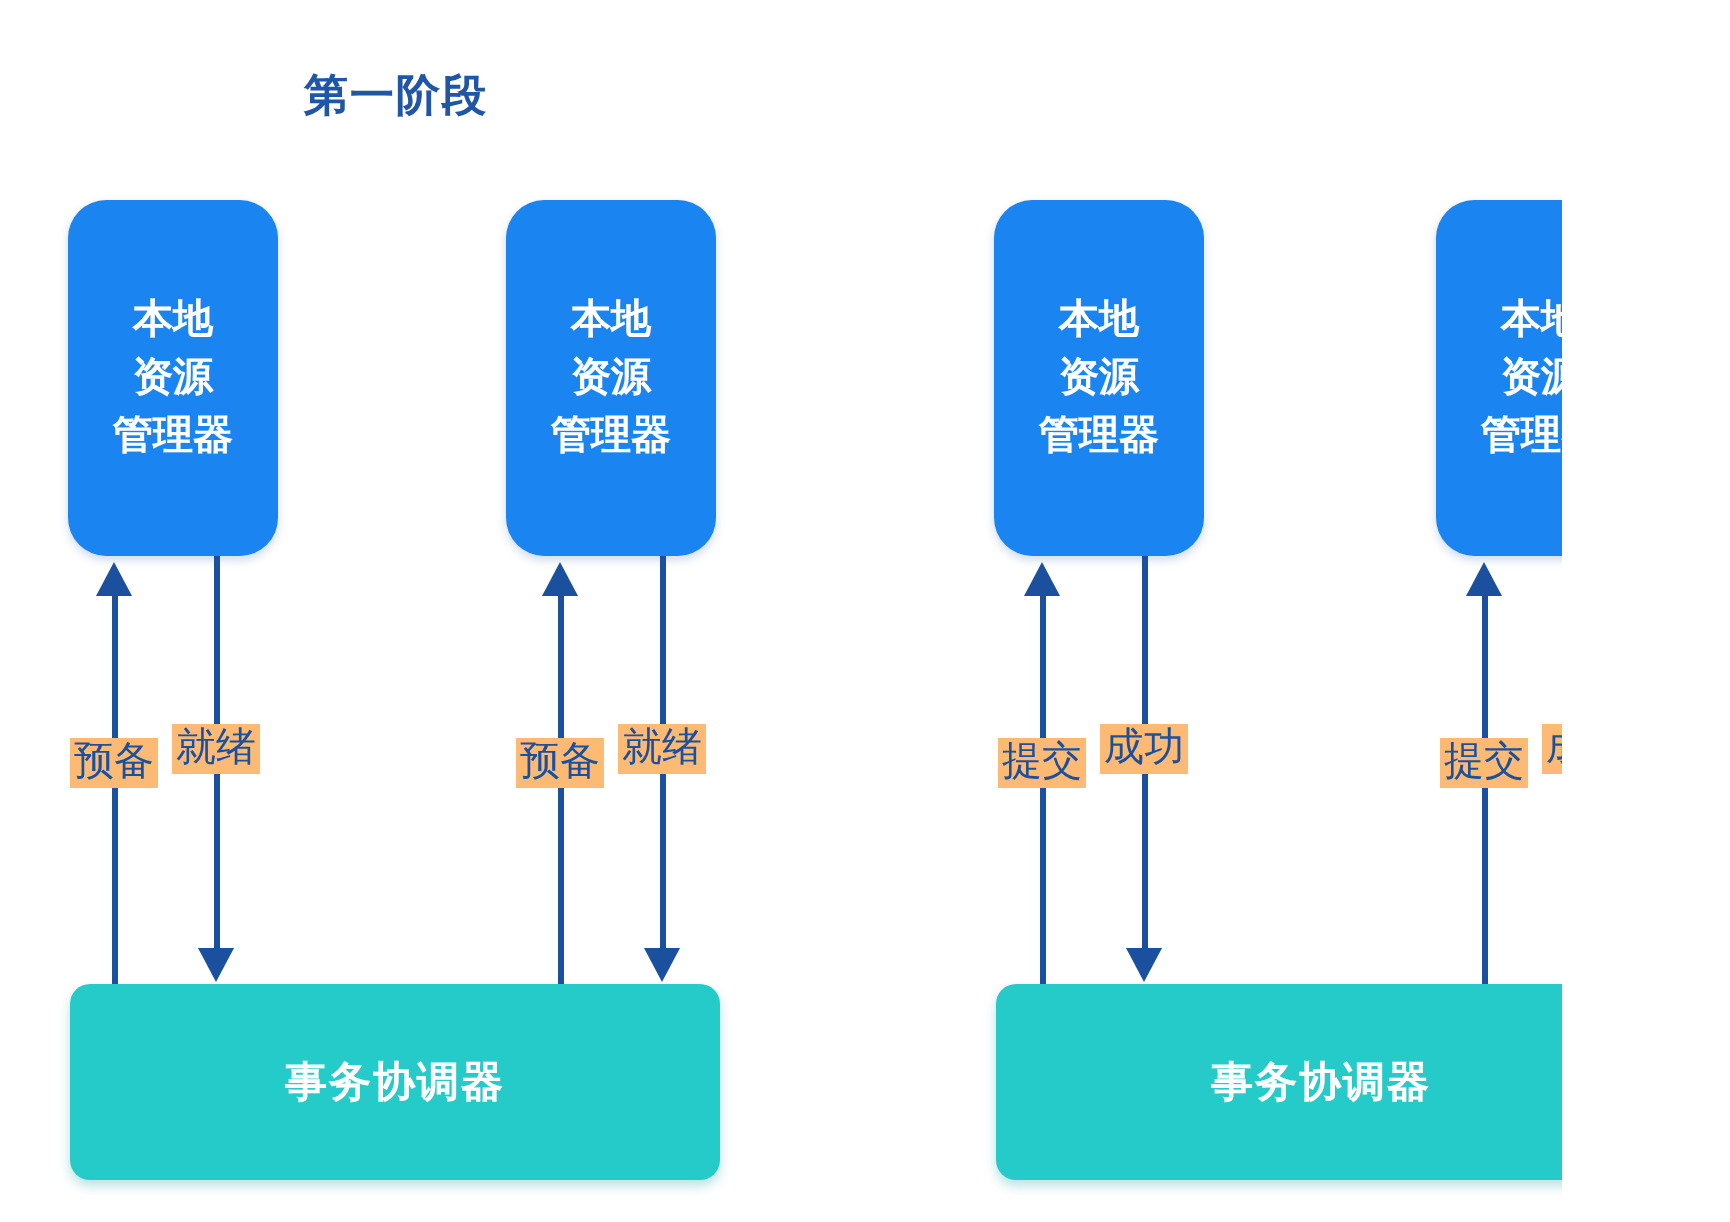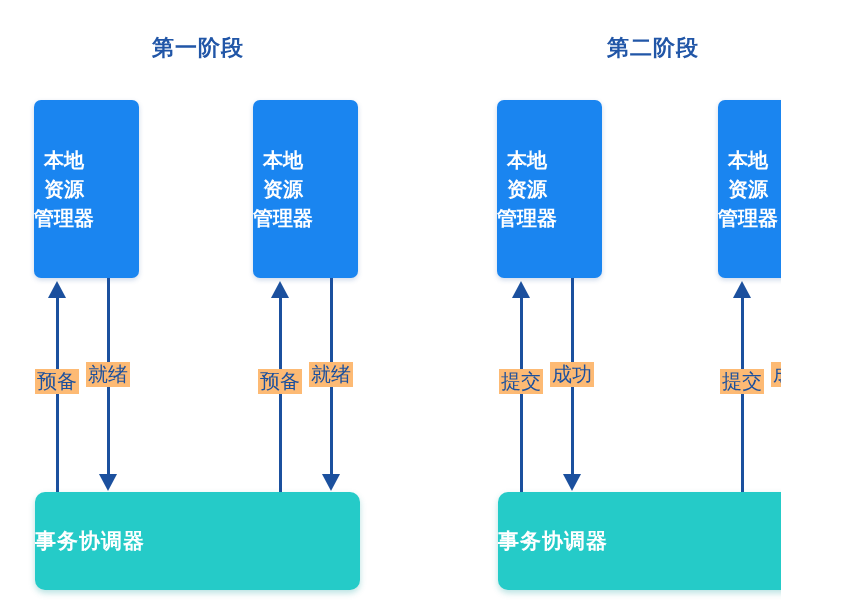--- a/index.html
+++ b/index.html
@@ -27,23 +27,23 @@
     letter-spacing:1px;
   }
   #title-phase1{left:98px;}
   #title-phase2{left:553px;}
 
   .mgr-box{
     position:absolute;
     top:100px;
     width:105px;height:178px;
     background:var(--blue);
-    border-radius:7px;
+    border-radius:19px;
     box-shadow:0 2px 5px rgba(30,80,160,0.22);
-    display:flex;align-items:center;
+    display:flex;align-items:center;justify-content:center;
   }
   #mgr-1{left:34px;}
   #mgr-2{left:253px;}
   #mgr-3{left:497px;}
   #mgr-4{left:718px;}
   .mgr-label{
     color:#ffffff;
     font-size:20px;
     font-weight:bold;
     line-height:29px;
@@ -51,21 +51,21 @@
     white-space:pre-line;
   }
 
   .coord-box{
     position:absolute;
     top:492px;
     width:325px;height:98px;
     background:var(--teal);
     border-radius:10px;
     box-shadow:0 3px 6px rgba(0,150,150,0.28);
-    display:flex;align-items:center;justify-content:flex-start;
+    display:flex;align-items:center;justify-content:center;
   }
   #coord-1{left:35px;}
   #coord-2{left:498px;}
   .coord-label{
     color:#ffffff;
     font-size:21px;
     font-weight:bold;
     letter-spacing:1px;
   }
 
@@ -98,21 +98,20 @@
   #arr-up-2{left:280px;} #arr-down-2{left:331px;}
   #arr-up-3{left:521px;} #arr-down-3{left:572px;}
   #arr-up-4{left:742px;} #arr-down-4{left:793px;}
 </style>
 </head>
 <body>
 
 <div class="canvas">
 
   <div class="phase-title" id="title-phase1">第一阶段</div>
-  <div class="phase-title" id="title-phase2">第二阶段</div>
 
   <div class="mgr-box" id="mgr-1">
     <div class="mgr-label">本地
 资源
 管理器</div>
   </div>
   <div class="mgr-box" id="mgr-2">
     <div class="mgr-label">本地
 资源
 管理器</div>

